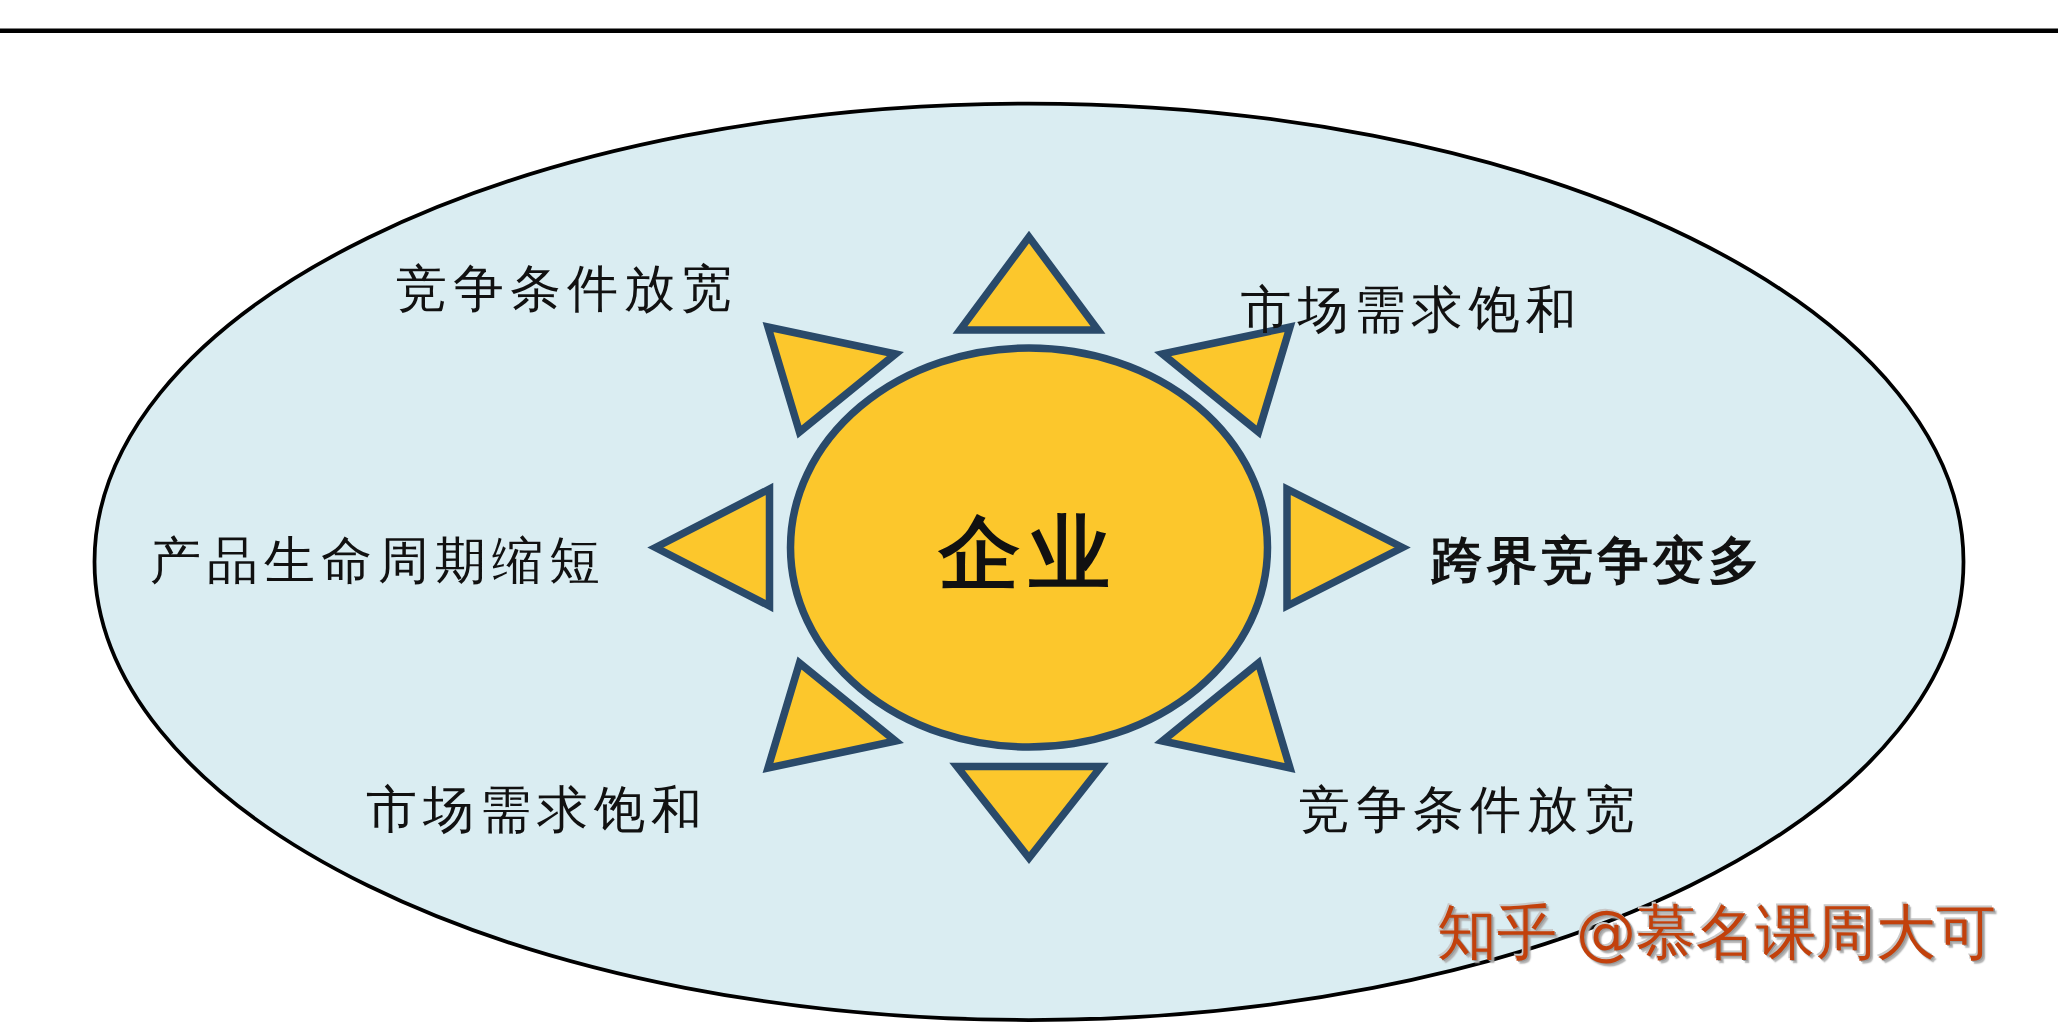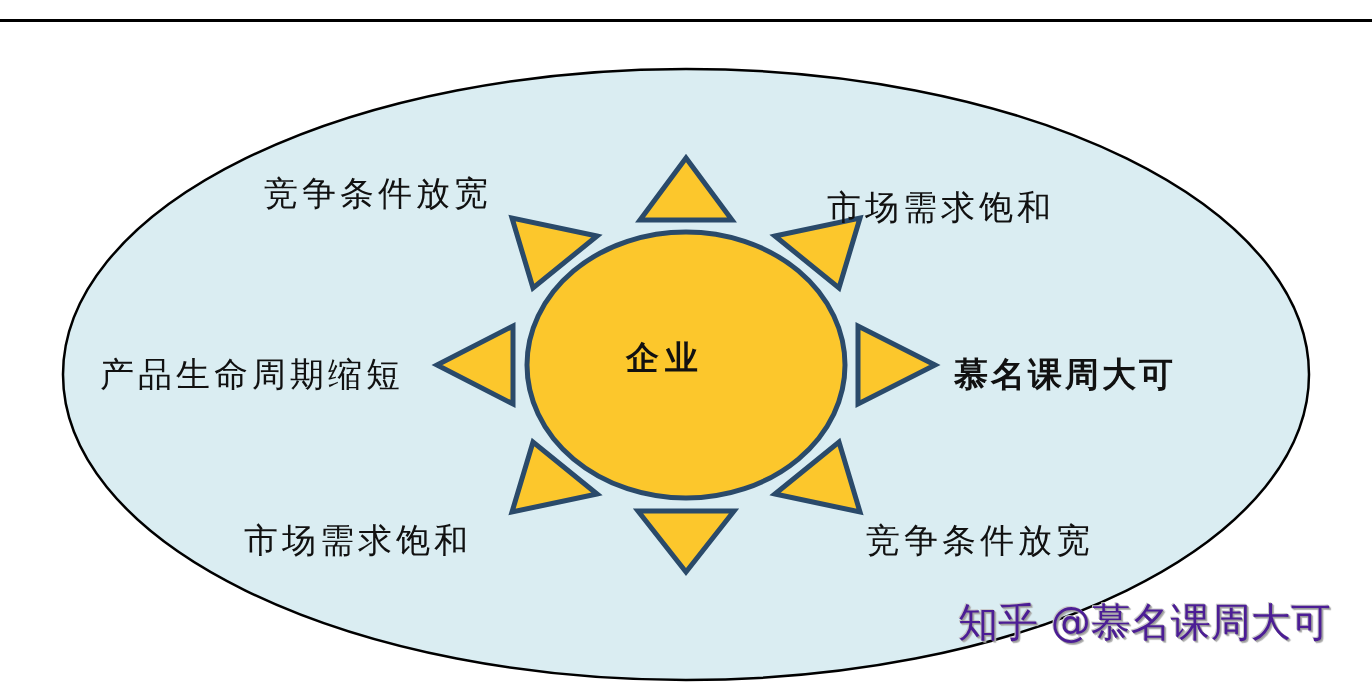--- a/index.html
+++ b/index.html
@@ -3,23 +3,23 @@
   <meta charset="utf-8">
   <style>
     html, body { margin: 0; padding: 0; background: #ffffff; }
     body { width: 1372px; height: 684px; position: relative; overflow: hidden;
            font-family: "DejaVu Serif", "Liberation Serif", serif; }
     .topline { position: absolute; left: 0; top: 19px; width: 1372px; height: 3px; background: #000; }
     svg.diagram { position: absolute; left: 0; top: 0; }
     .label { position: absolute; font-size: 34px; color: #111; letter-spacing: 4px; white-space: nowrap;
              font-family: "DejaVu Serif", "Liberation Serif", serif; line-height: 1; }
     .label.bold { font-weight: bold; letter-spacing: 3px; }
-    .center-label { position: absolute; font-size: 33px; font-weight: bold; color: #111; letter-spacing: 6px;
+    .center-label { position: absolute; font-size: 54px; font-weight: bold; color: #111; letter-spacing: 6px;
                     white-space: nowrap; line-height: 1; font-family: "DejaVu Serif", "Liberation Serif", serif; text-align: right; }
-    .watermark { position: absolute; left: 958px; top: 602px; font-size: 40px; color: #4c1d95;
+    .watermark { position: absolute; left: 958px; top: 602px; font-size: 40px; color: #c2410c;
                  text-shadow: 1px 1px 0 #9a9a9a, 2px 2px 1px #b0b0b0, -1px -1px 0 #c8c8c8;
                  white-space: nowrap; line-height: 1; font-family: "DejaVu Sans", "Liberation Sans", sans-serif; }
   </style>
 </head>
 <body>
 
 <div class="topline"></div>
 
 <svg class="diagram" width="1372" height="684" viewBox="0 0 1372 684">
   <ellipse cx="686" cy="374.5" rx="623" ry="305.5" fill="#DAEDF2" stroke="#000" stroke-width="2.5"></ellipse>
@@ -34,17 +34,17 @@
     <polygon points="597,494 512,512 533,442"></polygon>
   </g>
   <ellipse cx="686" cy="365" rx="159" ry="133" fill="#FCC72C" stroke="#2A4A6A" stroke-width="5"></ellipse>
 </svg>
 
 <div class="center-label" style="left:626px; top:341px;">企业</div>
 
 <div class="label" style="left:264px; top:176px;">竞争条件放宽</div>
 <div class="label" style="left:827px; top:190px;">市场需求饱和</div>
 <div class="label" style="left:100px; top:357px;">产品生命周期缩短</div>
-<div class="label bold" style="left:954px; top:357px;">慕名课周大可</div>
+<div class="label bold" style="left:954px; top:357px;">跨界竞争变多</div>
 <div class="label" style="left:244px; top:523px;">市场需求饱和</div>
 <div class="label" style="left:866px; top:523px;">竞争条件放宽</div>
 
 <div class="watermark">知乎 @慕名课周大可</div>
 
 </body></html>

